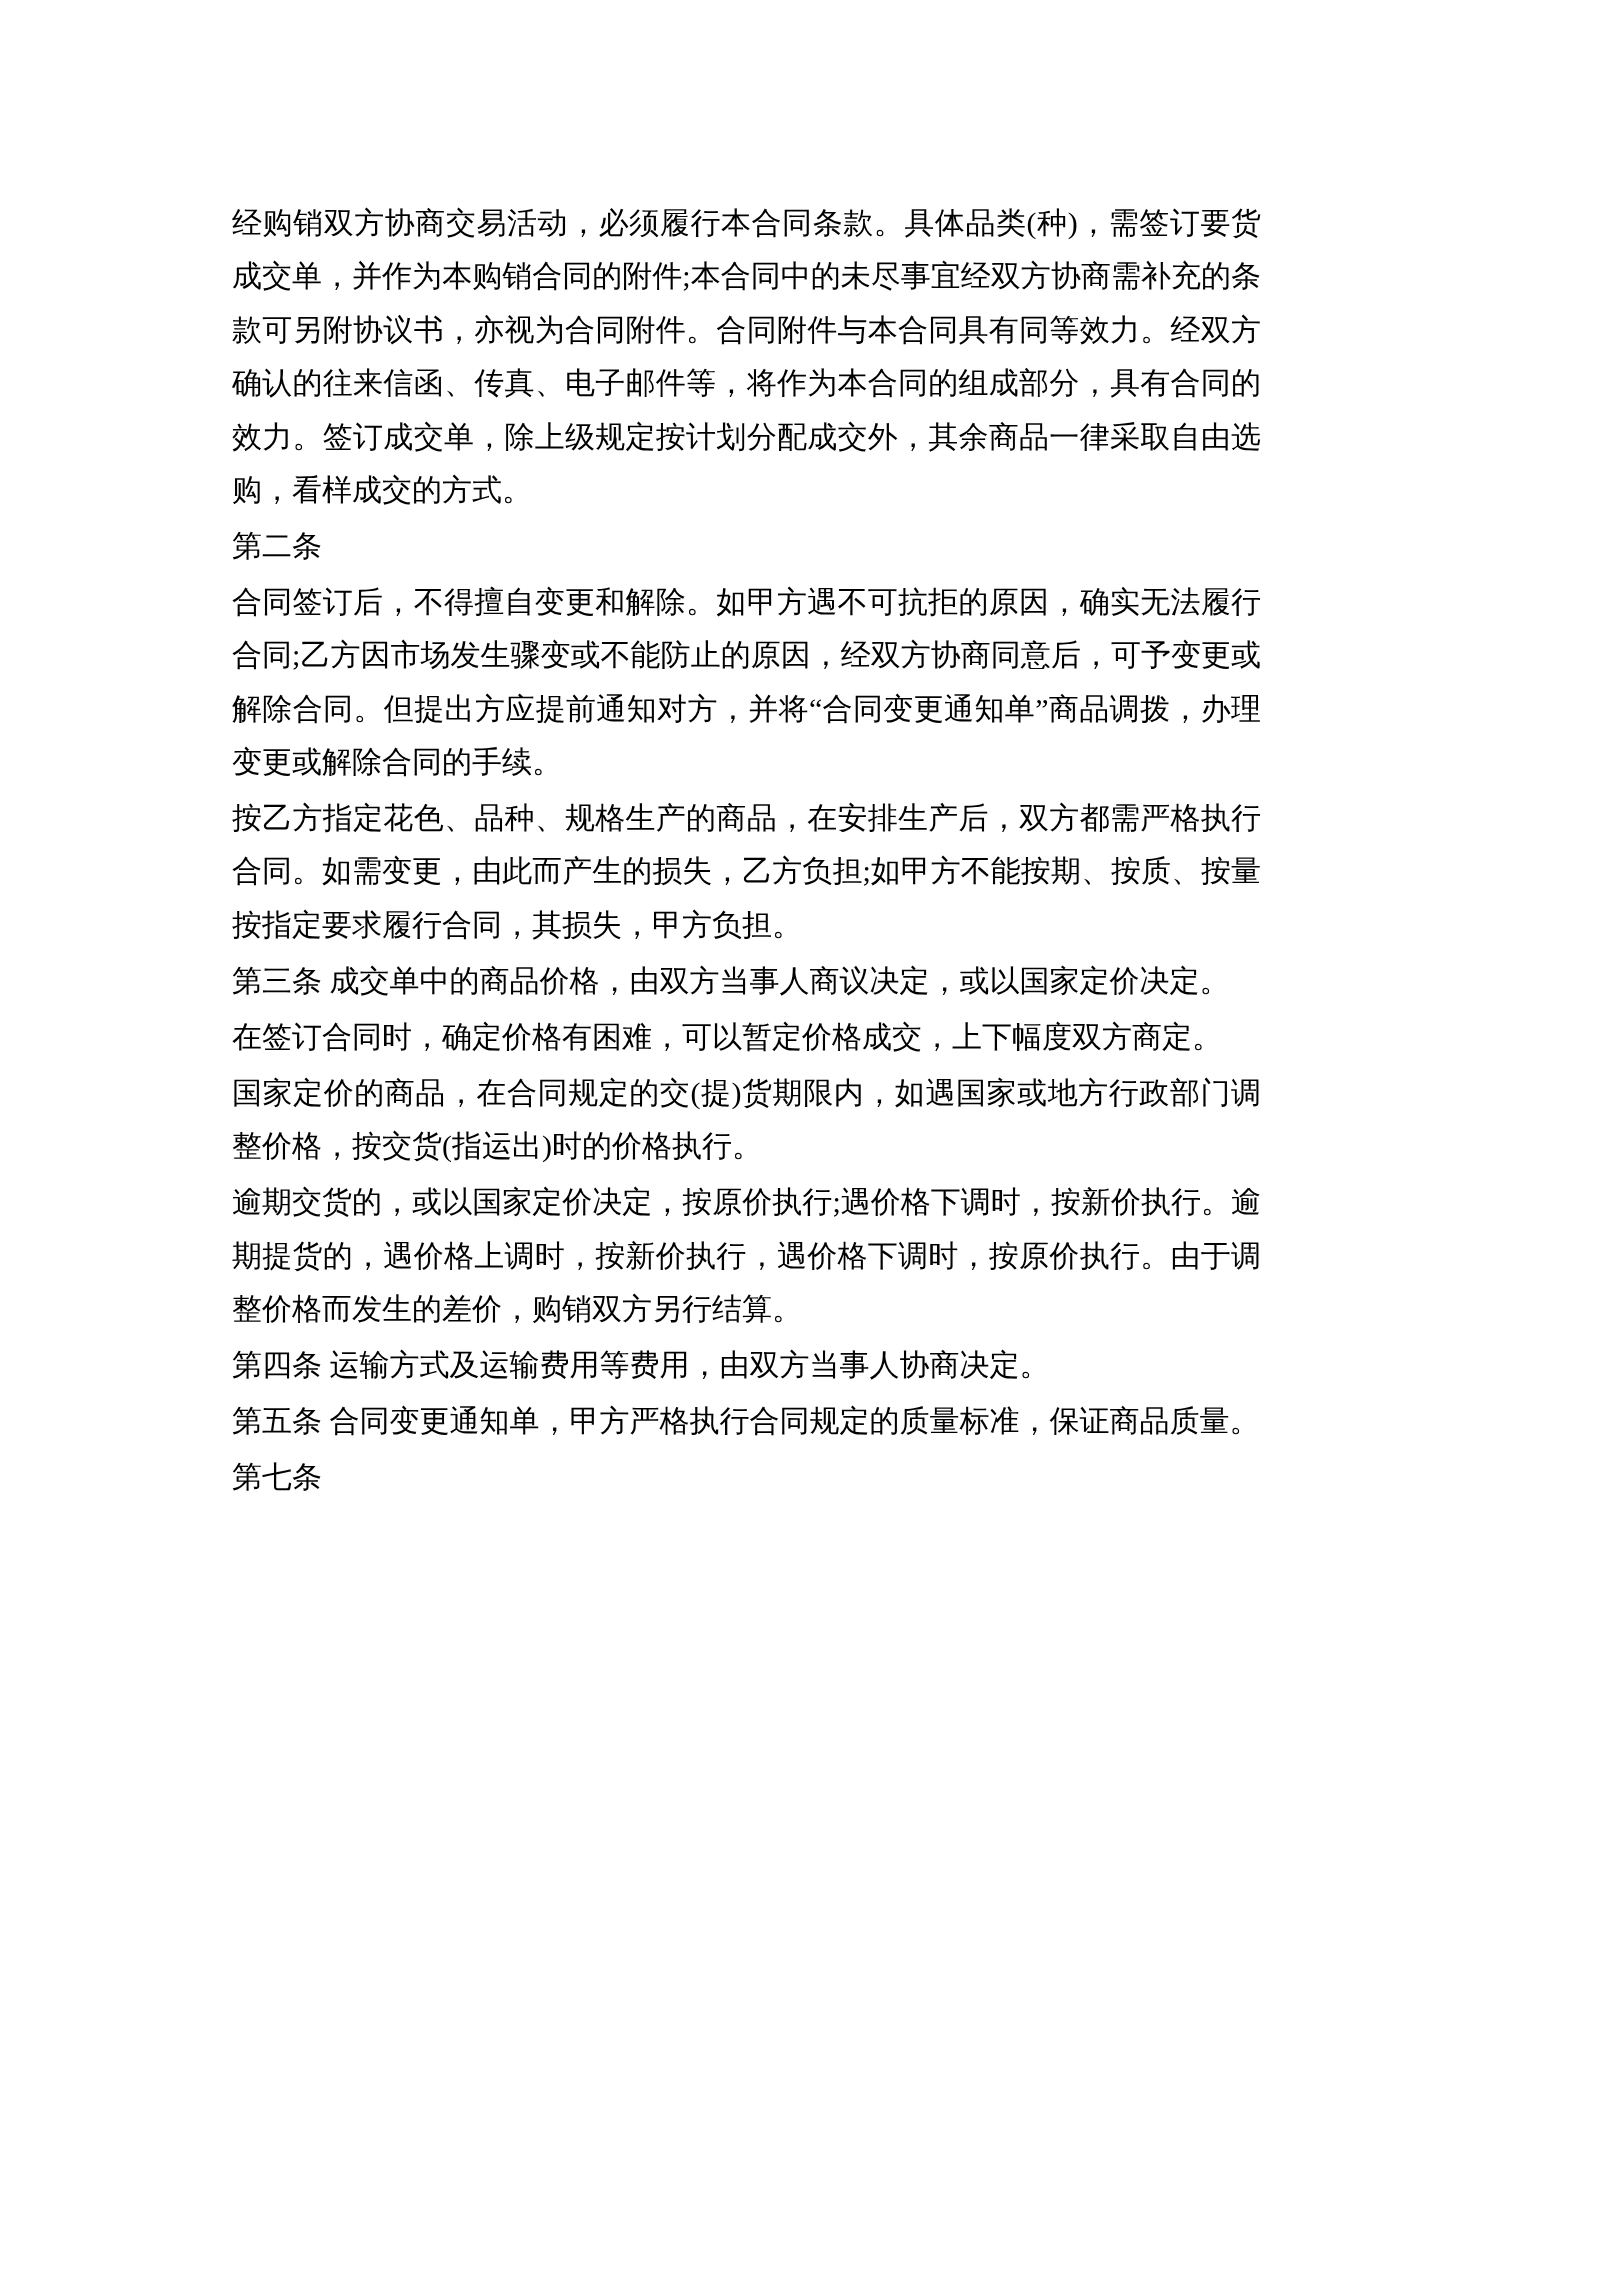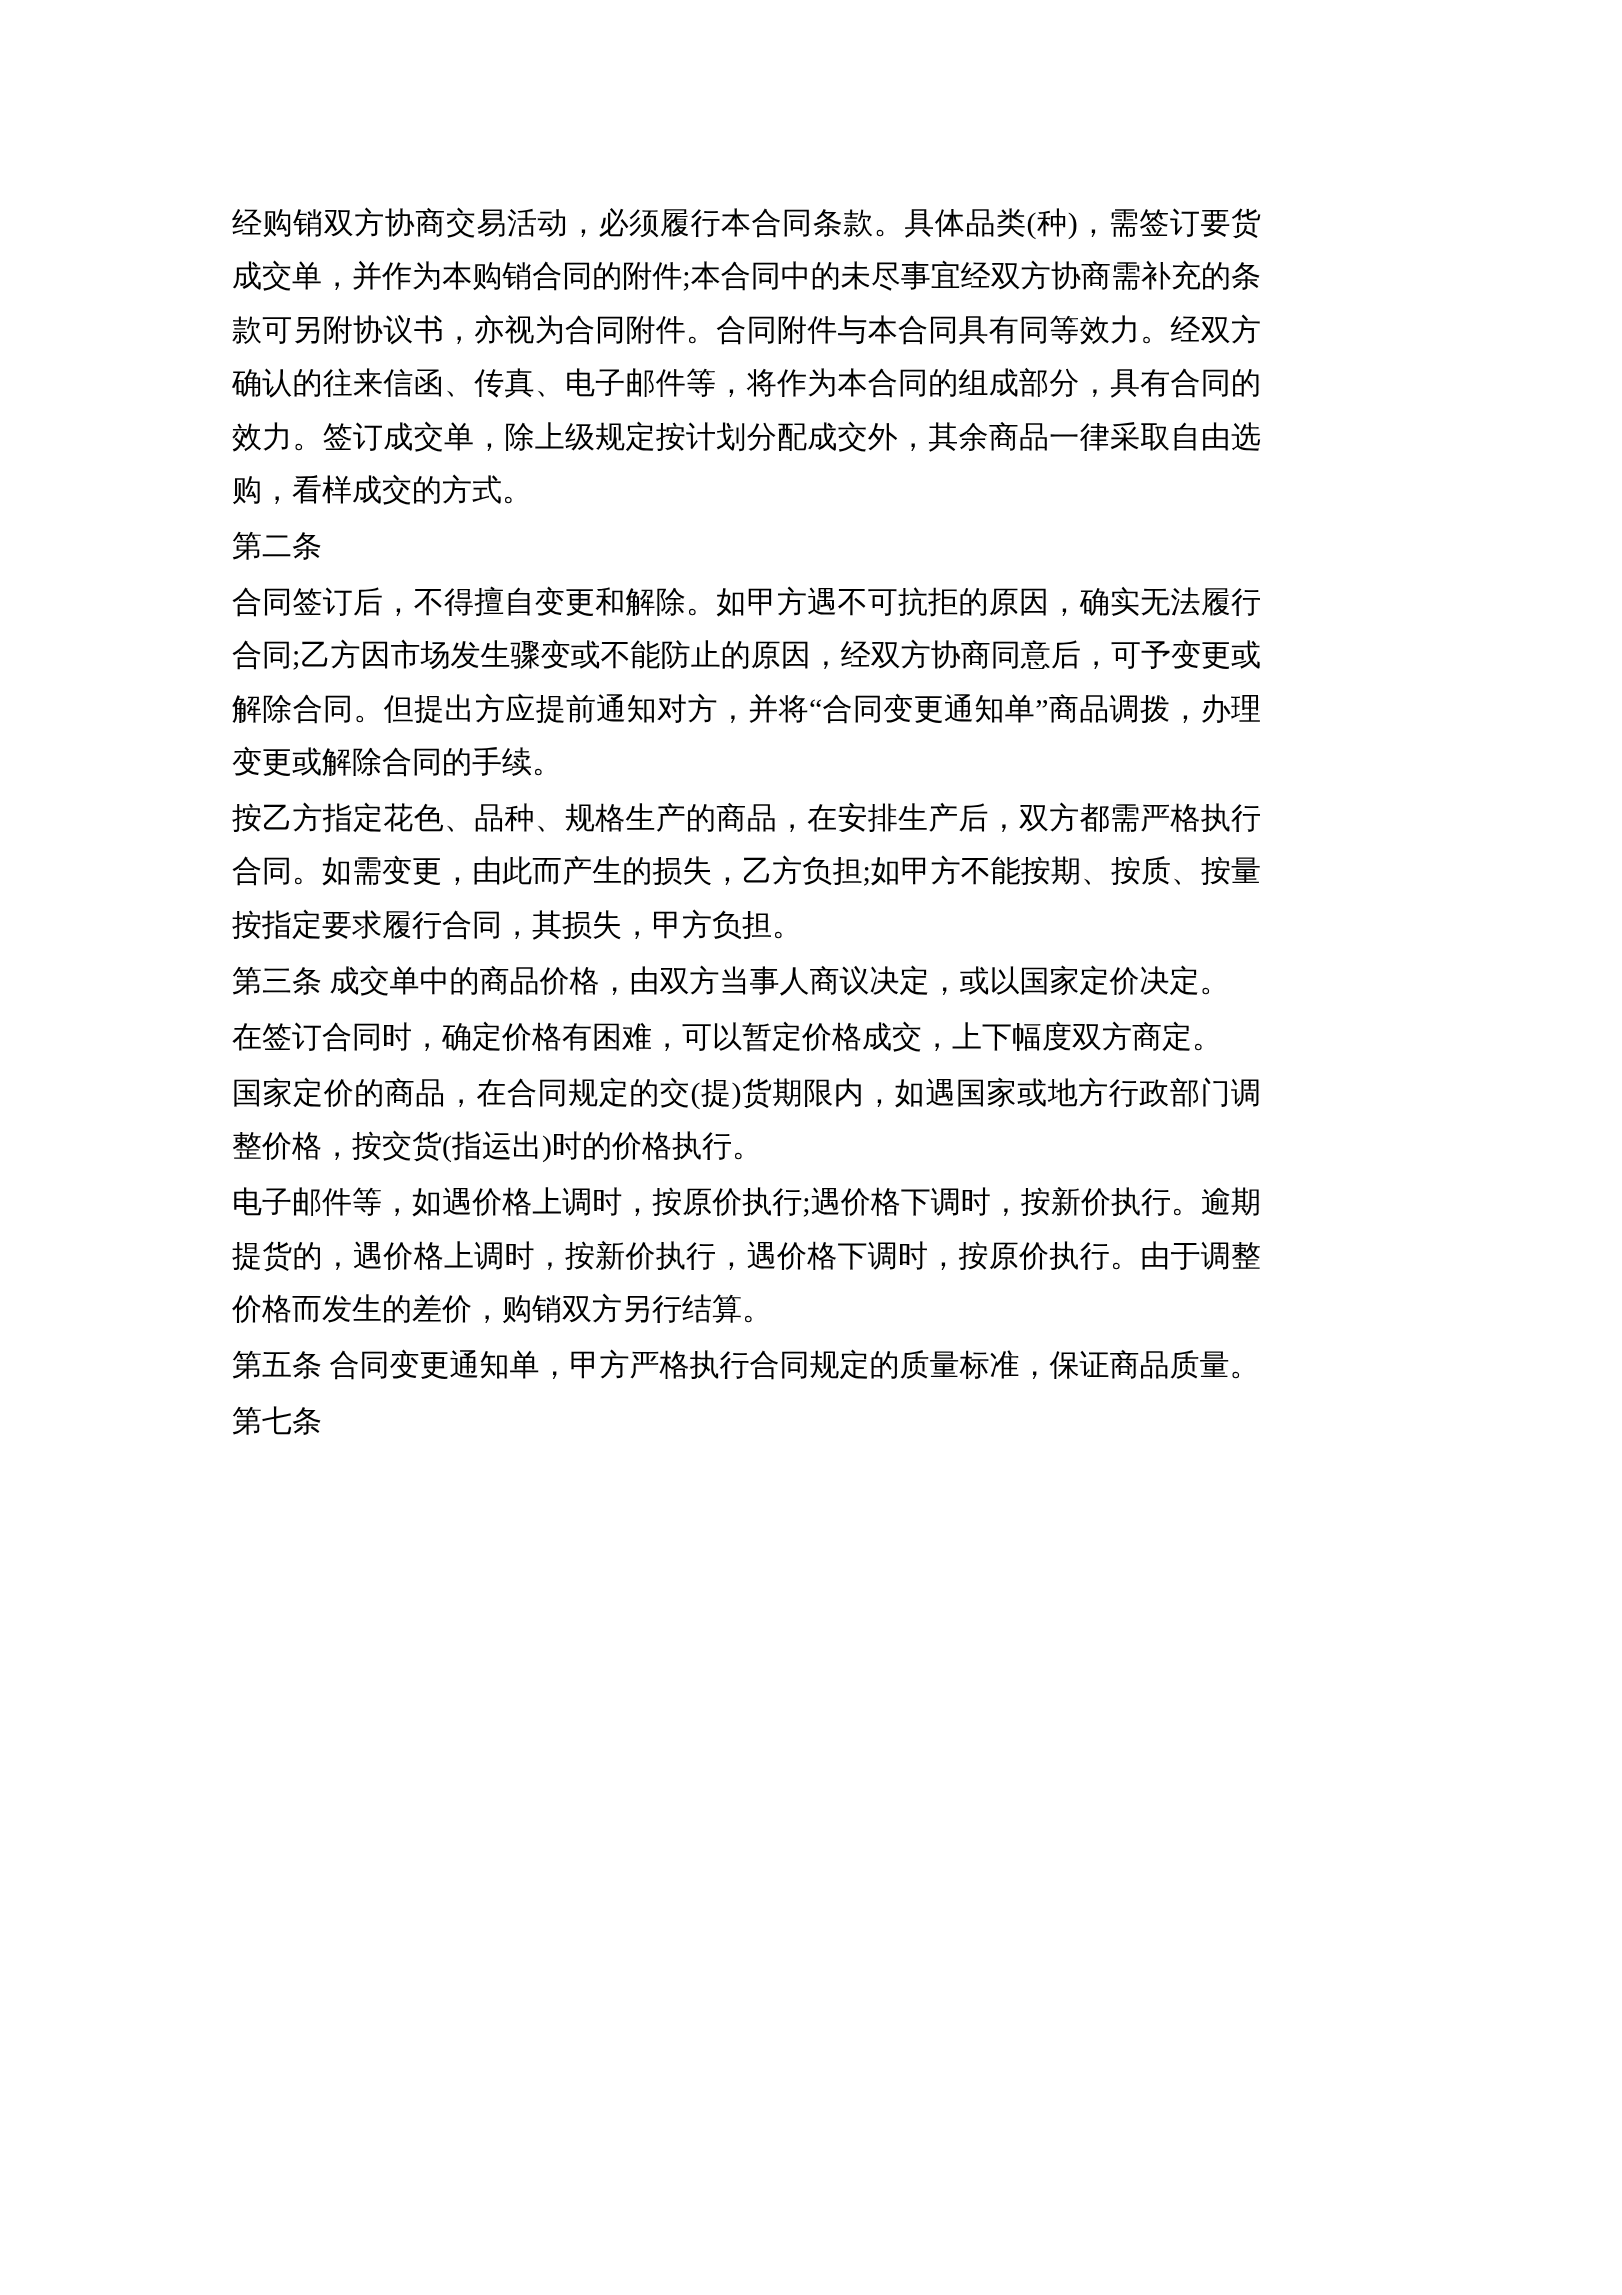--- a/index.html
+++ b/index.html
@@ -38,18 +38,19 @@
 
 <div class="page">
   <div class="doc-body">
     <p class="para">经购销双方协商交易活动，必须履行本合同条款。具体品类(种)，需签订要货成交单，并作为本购销合同的附件;本合同中的未尽事宜经双方协商需补充的条款可另附协议书，亦视为合同附件。合同附件与本合同具有同等效力。经双方确认的往来信函、传真、电子邮件等，将作为本合同的组成部分，具有合同的效力。签订成交单，除上级规定按计划分配成交外，其余商品一律采取自由选购，看样成交的方式。</p>
     <p class="para">第二条</p>
     <p class="para">合同签订后，不得擅自变更和解除。如甲方遇不可抗拒的原因，确实无法履行合同;乙方因市场发生骤变或不能防止的原因，经双方协商同意后，可予变更或解除合同。但提出方应提前通知对方，并将“合同变更通知单”商品调拨，办理变更或解除合同的手续。</p>
     <p class="para">按乙方指定花色、品种、规格生产的商品，在安排生产后，双方都需严格执行合同。如需变更，由此而产生的损失，乙方负担;如甲方不能按期、按质、按量按指定要求履行合同，其损失，甲方负担。</p>
     <p class="para">第三条 成交单中的商品价格，由双方当事人商议决定，或以国家定价决定。</p>
     <p class="para">在签订合同时，确定价格有困难，可以暂定价格成交，上下幅度双方商定。</p>
     <p class="para">国家定价的商品，在合同规定的交(提)货期限内，如遇国家或地方行政部门调整价格，按交货(指运出)时的价格执行。</p>
-    <p class="para">电子邮件等，如遇价格上调时，按原价执行;遇价格下调时，按新价执行。逾期提货的，遇价格上调时，按新价执行，遇价格下调时，按原价执行。由于调整价格而发生的差价，购销双方另行结算。</p>
+    <p class="para">逾期交货的，或以国家定价决定，按原价执行;遇价格下调时，按新价执行。逾期提货的，遇价格上调时，按新价执行，遇价格下调时，按原价执行。由于调整价格而发生的差价，购销双方另行结算。</p>
+    <p class="para">第四条 运输方式及运输费用等费用，由双方当事人协商决定。</p>
     <p class="para">第五条 合同变更通知单，甲方严格执行合同规定的质量标准，保证商品质量。</p>
     <p class="para">第七条</p>
   </div>
 </div>
 
 
 </body></html>

